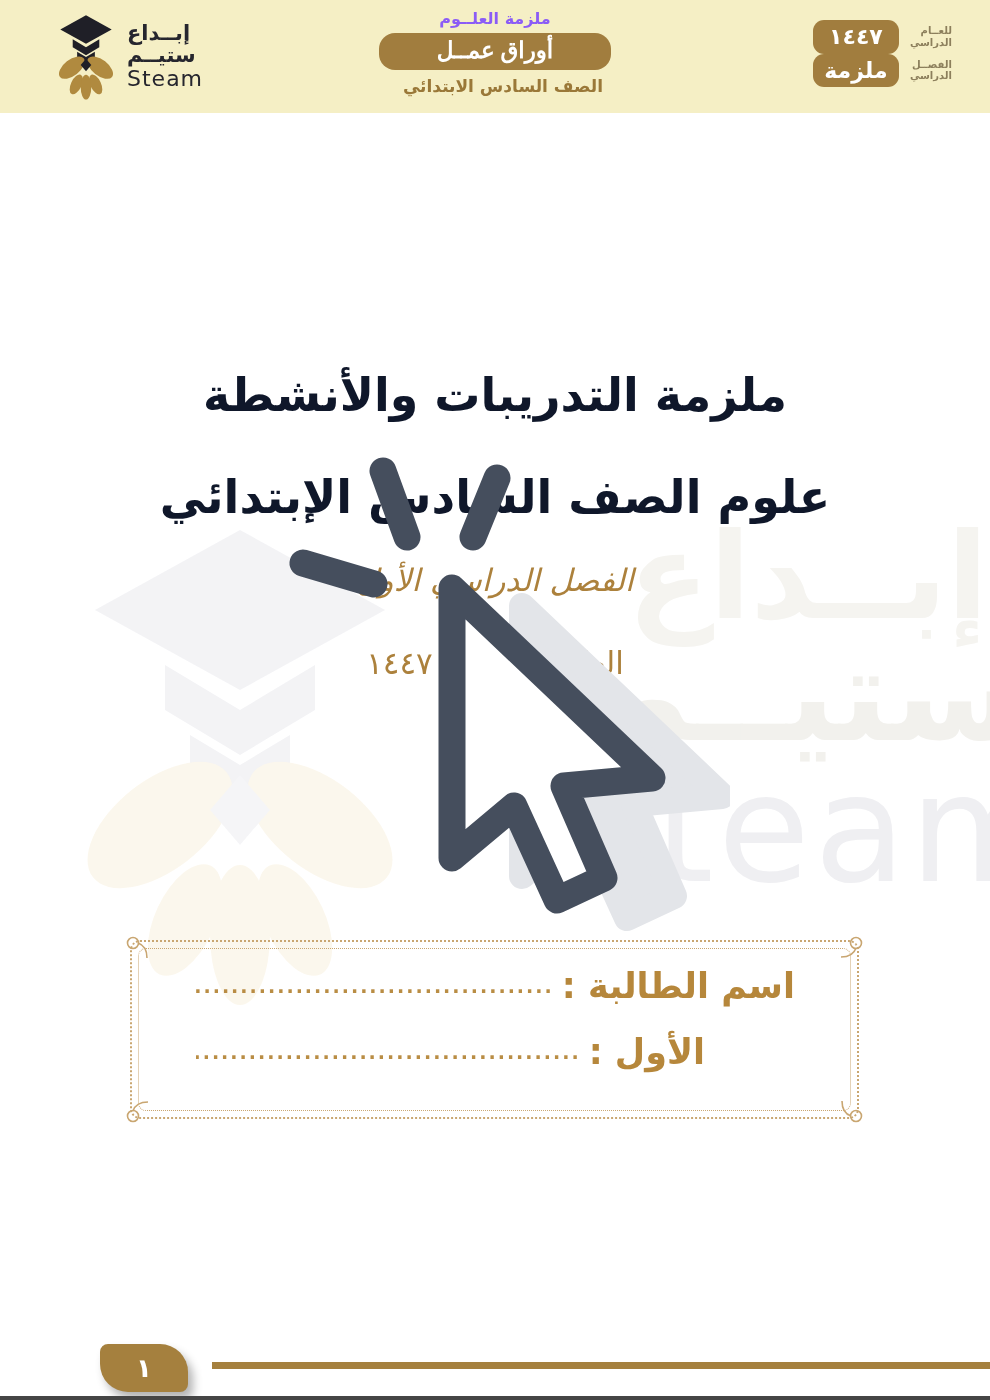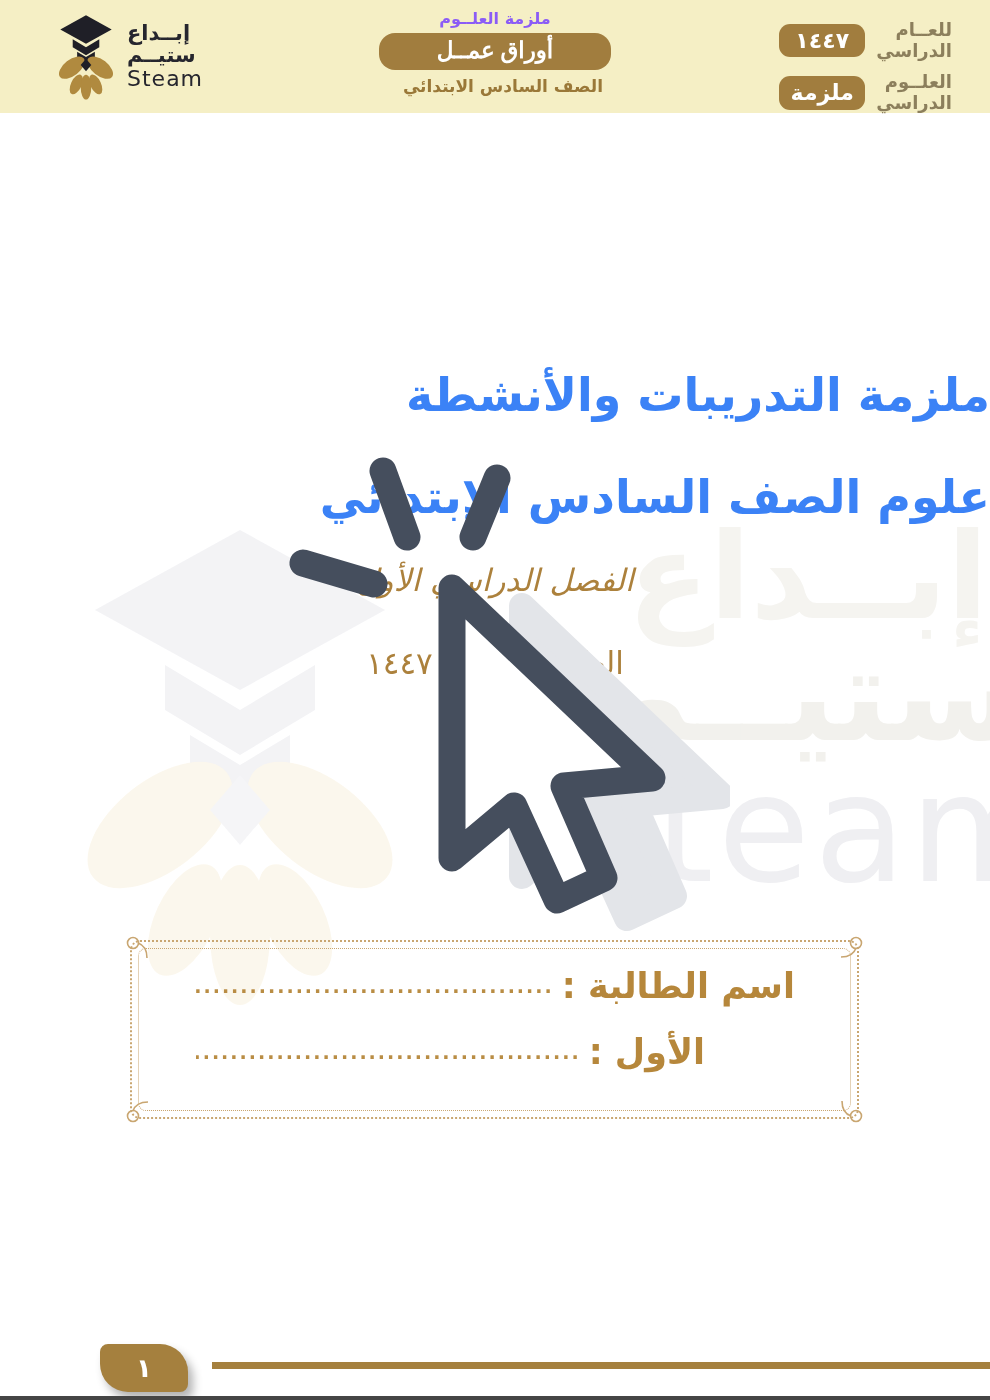--- a/index.html
+++ b/index.html
@@ -21,43 +21,43 @@
   .logo-en{font-size:22px;letter-spacing:1px;margin-top:2px;}
 
   .header-center{position:absolute;left:0;right:0;top:9px;text-align:center;direction:rtl;}
   .h-sub{color:#8b5cf6;font-weight:bold;font-size:16px;}
   .h-pill{
     display:inline-block;margin-top:5px;background:#A17D3E;color:#ffffff;
     font-weight:bold;font-size:23px;border-radius:16px;padding:4px 58px;line-height:1.25;font-family:Liberation Serif, serif;
   }
   .h-grade{color:#9A7838;font-weight:bold;font-size:17px;margin-top:6px;padding-left:16px;}
 
-  .header-right{position:absolute;right:38px;top:20px;display:flex;flex-direction:column;gap:11px;}
+  .header-right{position:absolute;right:38px;top:20px;display:flex;flex-direction:column;}
   .meta-row{display:flex;align-items:center;gap:11px;}
   .meta-pill{
     width:86px;text-align:center;background:#A17D3E;color:#fff;
     font-weight:bold;font-size:22px;border-radius:11px;padding:3px 0;line-height:1.25;
   }
-  .meta-label{direction:rtl;text-align:right;color:#8C7F5C;font-size:18px;line-height:1.15;font-weight:bold;}
+  .meta-label{direction:rtl;text-align:right;color:#8C7F5C;font-size:10px;line-height:1.15;font-weight:bold;}
   .meta-label span{display:block;}
 
   
   .wm-left{position:absolute;left:50px;top:515px;width:380px;height:500px;opacity:.85;}
   .wm-right{
     position:absolute;right:-70px;top:520px;text-align:center;direction:rtl;
     color:#F5F4F0;font-weight:bold;line-height:.95;
   }
   .wm-ar1{font-size:120px;}
   .wm-ar2{font-size:130px;color:#F2F1ED;}
   .wm-en{font-size:150px;font-weight:normal;color:#EFEFF2;letter-spacing:4px;}
 
   
   .cover-title{
-    position:absolute;left:0;right:0;direction:rtl;
-    color:#3b82f6;font-weight:bold;font-size:46px;
+    position:absolute;left:0;right:0;text-align:center;direction:rtl;
+    color:#0f172a;font-weight:bold;font-size:46px;
   }
   .t1{top:368px;}
   .t2{top:470px;}
   .cover-sub{
     position:absolute;left:0;right:0;text-align:center;direction:rtl;
     color:#AC813C;font-size:31px;font-style:italic;
   }
   .s1{top:562px;}
   .s2{top:645px;font-style:normal;}
 
@@ -134,21 +134,21 @@
       <div class="meta-row">
         <div class="meta-pill">١٤٤٧</div>
         <div class="meta-label">
           <span>للعــام</span>
           <span>الدراسي</span>
         </div>
       </div>
       <div class="meta-row">
         <div class="meta-pill">ملزمة</div>
         <div class="meta-label">
-          <span>العلــوم</span>
+          <span>الفصــل</span>
           <span>الدراسي</span>
         </div>
       </div>
     </div>
   </div>
 
   <svg class="wm-left" viewBox="0 0 70 100">
     <path d="M35,3 L64,19 L35,35 L6,19 Z" fill="#F1F1F4"></path>
     <path d="M20,30 L35,39 L50,30 L50,39 L35,48 L20,39 Z" fill="#F1F1F4"></path>
     <path d="M25,44 L35,50 L45,44 L45,51 L35,57 L25,51 Z" fill="#F1F1F4"></path>

